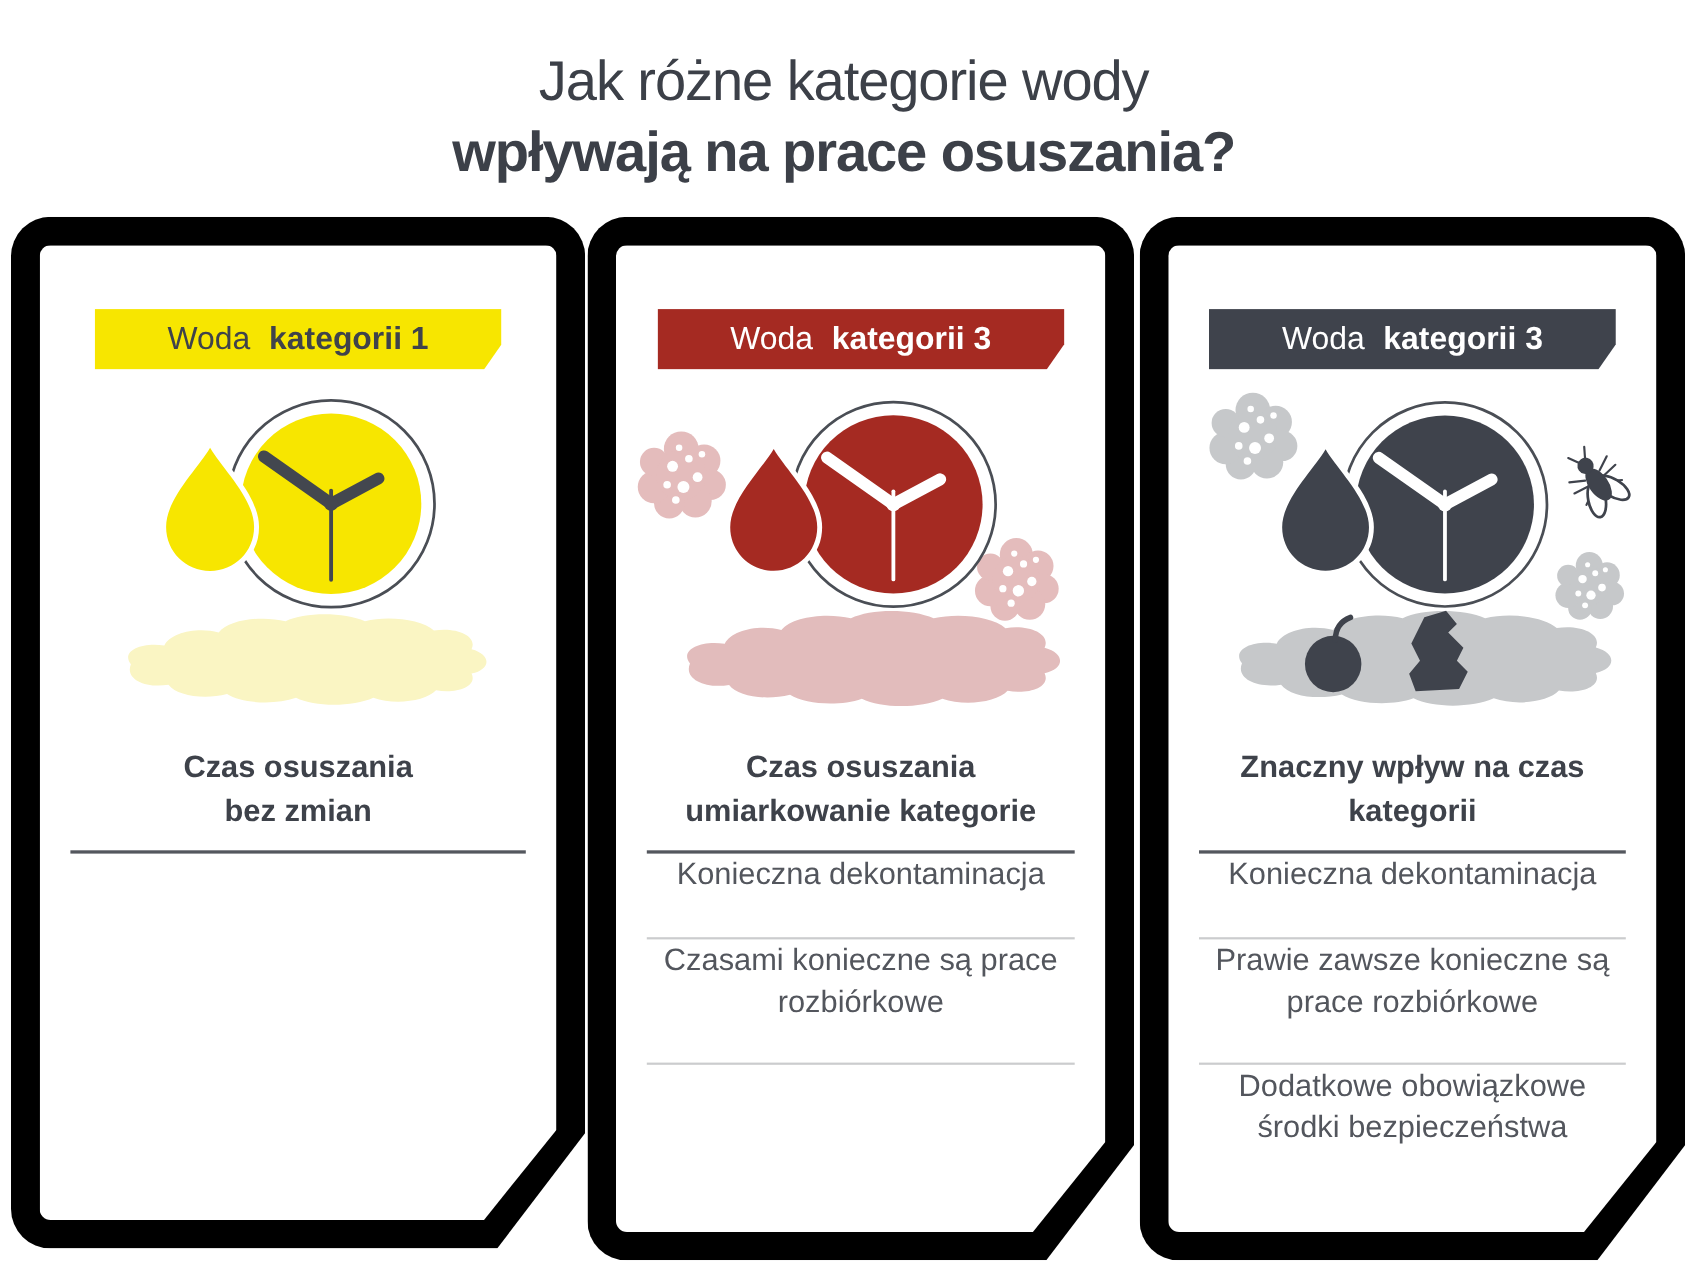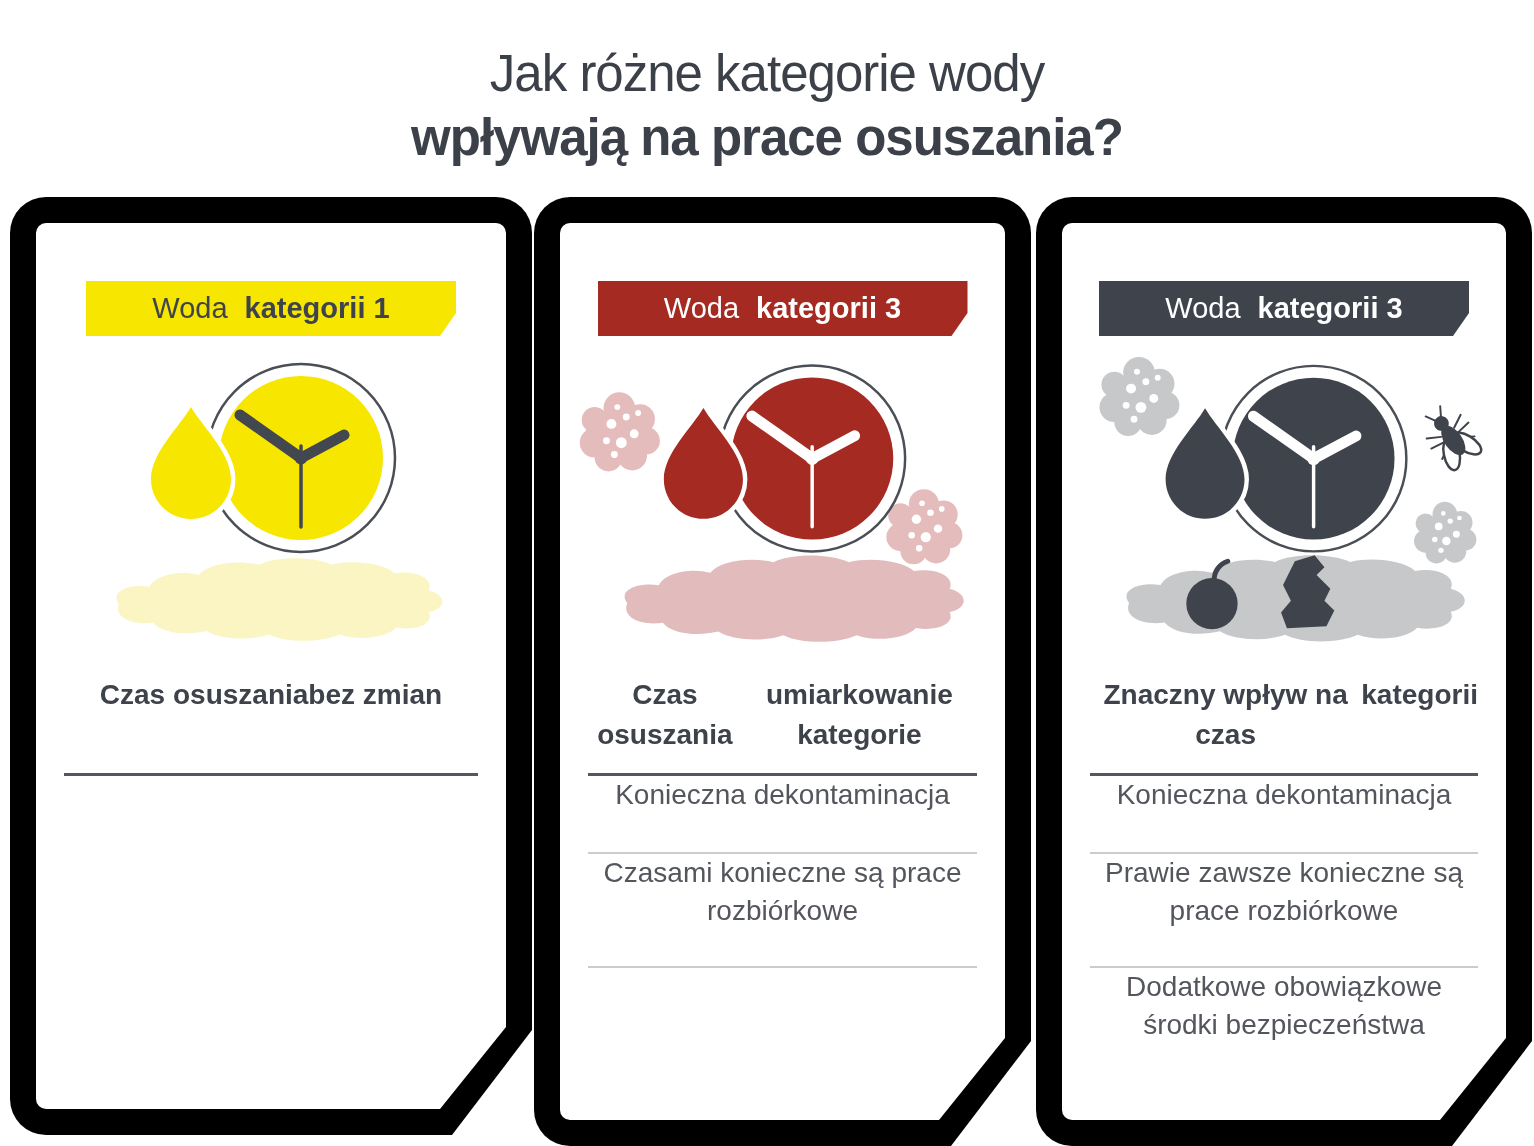--- a/index.html
+++ b/index.html
@@ -33,21 +33,21 @@
           font-size:29px;line-height:55px;
           clip-path:polygon(0 0,100% 0,100% 58%,calc(100% - 16px) 100%,0 100%);gap:16px;}
   .banner .bold{font-weight:700;margin-left:1px;}
 
   
   .icon-cluster{display:block;margin:132px auto 0;width:100%;height:300px;}
 
   
   .inner{display:flex;flex-direction:column;padding:0;box-sizing:border-box;}
   .textzone{padding:0 28px;}
-  .heading{min-height:84px;margin-top:20px;display:flex;justify-content:center;
+  .heading{min-height:84px;margin-top:20px;display:flex;flex-direction:column;justify-content:center;
            text-align:center;font-size:28px;font-weight:700;line-height:40px;color:#3e424a;}
   .divider-strong{border-top:3px solid #54575e;margin-top:14px;}
   .divider-light{border-top:2px solid #cbccce;}
   .row{min-height:76px;display:flex;flex-direction:column;
        text-align:center;font-size:28px;font-weight:400;line-height:38px;color:#53565d;}
   .row--tall{min-height:112px;}
 </style>
 </head>
 <body>
 

